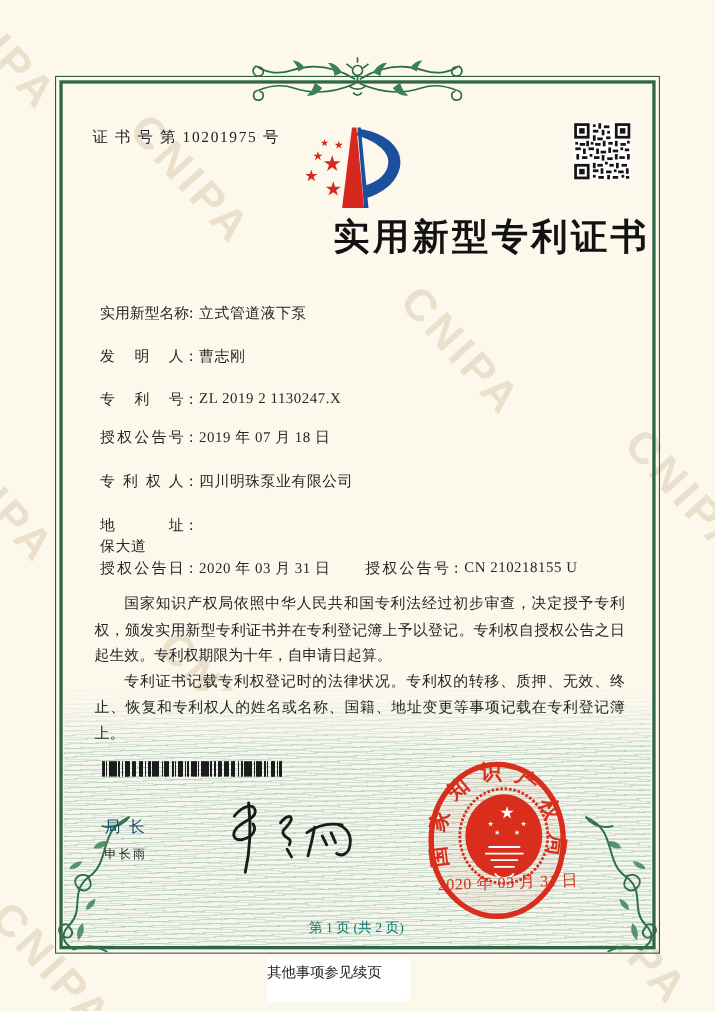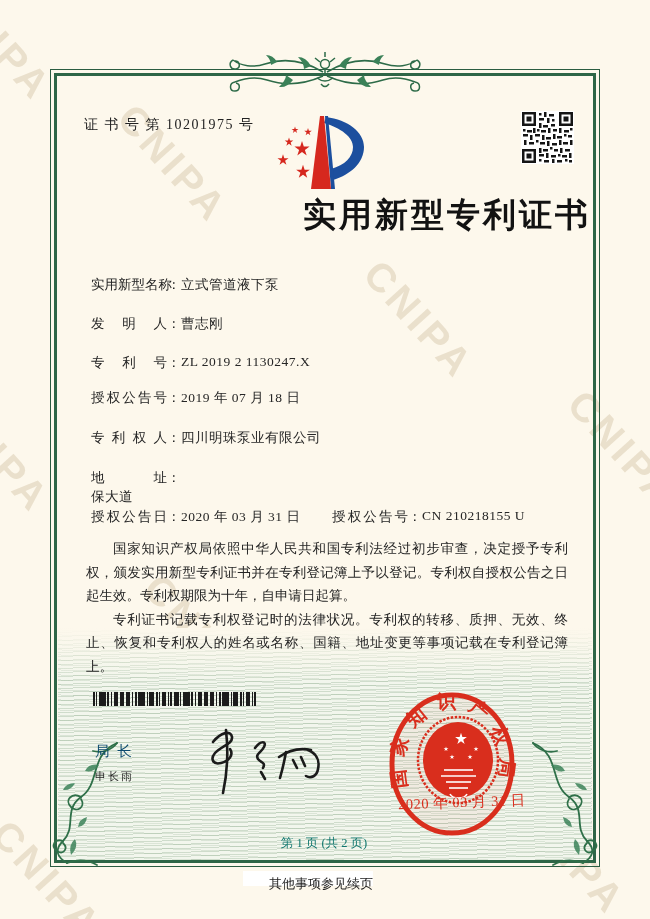--- a/index.html
+++ b/index.html
@@ -46,22 +46,22 @@
   .barcode{position:absolute;left:93px;top:692px;width:165px;height:14px;
       background:
         repeating-linear-gradient(90deg,#1c1c1c 0 1px,transparent 1px 3px),
         repeating-linear-gradient(90deg,#1c1c1c 0 2px,transparent 2px 7px),
         repeating-linear-gradient(90deg,transparent 0 10px,#1c1c1c 10px 12px);}
   .director-title{position:absolute;left:95px;top:742px;font-size:14.5px;letter-spacing:2px;color:#0c4a6e;}
   .director-name{position:absolute;left:95px;top:769px;font-size:11px;letter-spacing:2px;color:#1e1e1e;}
   .signature{position:absolute;left:185px;top:708px;}
   .seal{position:absolute;left:382px;top:688px;}
   .page-num{position:absolute;left:57px;top:835px;width:534px;text-align:center;font-size:12.5px;color:#0f766e;}
-  .cont-strip{position:absolute;left:243px;top:871px;width:130px;height:15px;background:#ffffff;
-      text-align:right;line-height:25px;font-size:13px;color:#222;}
+  .cont-strip{position:absolute;left:243px;top:871px;width:130px;height:40px;background:#ffffff;
+      text-align:left;line-height:25px;font-size:13px;color:#222;}
   .crest{position:absolute;left:227px;top:50px;}
   .corner-l{position:absolute;left:47px;top:739px;}
   .corner-r{position:absolute;left:529px;top:739px;transform:scaleX(-1);}
 </style>
 </head>
 <body>
 
 <div class="page">
 
   <span class="wm wm1">CNIPA</span>

